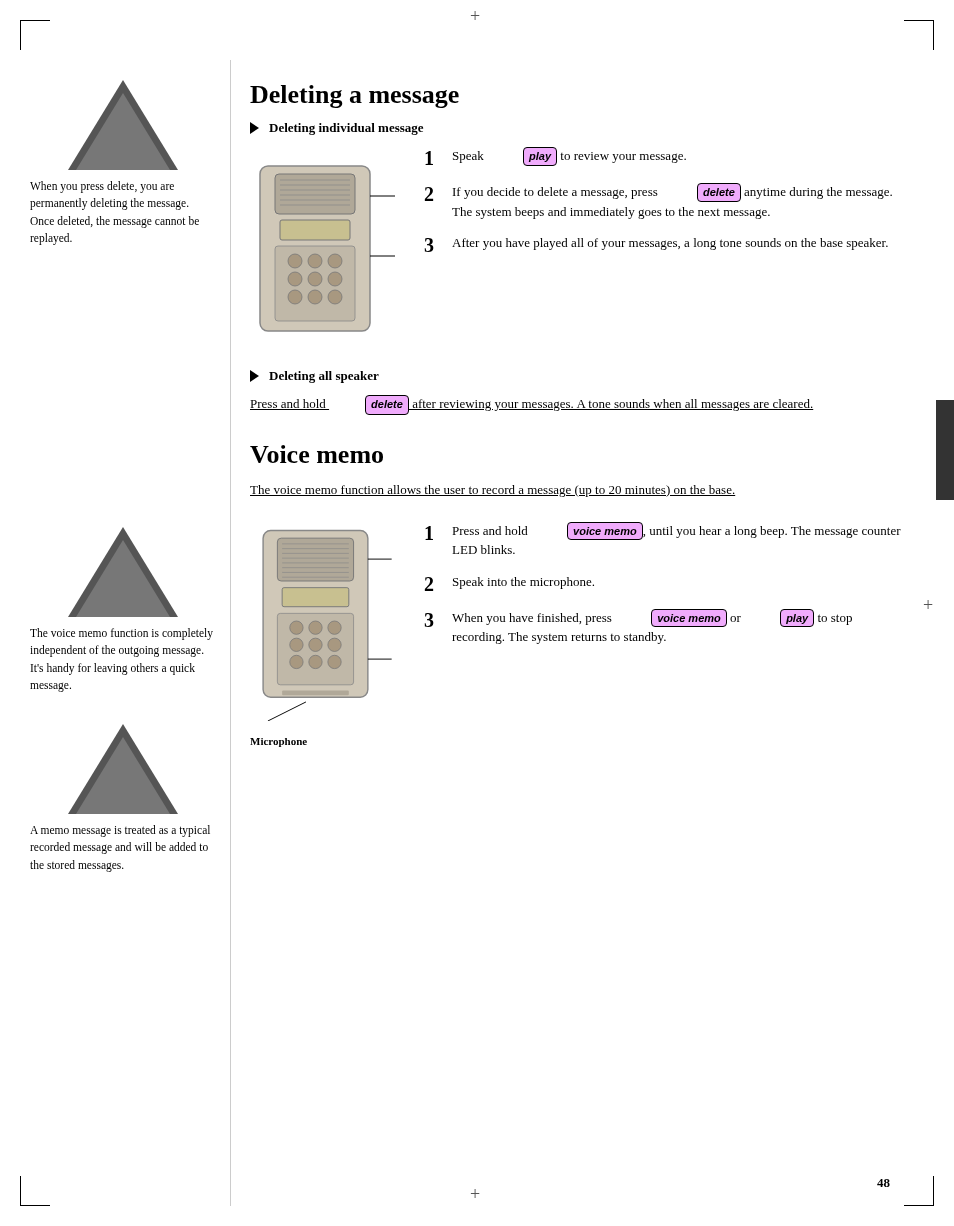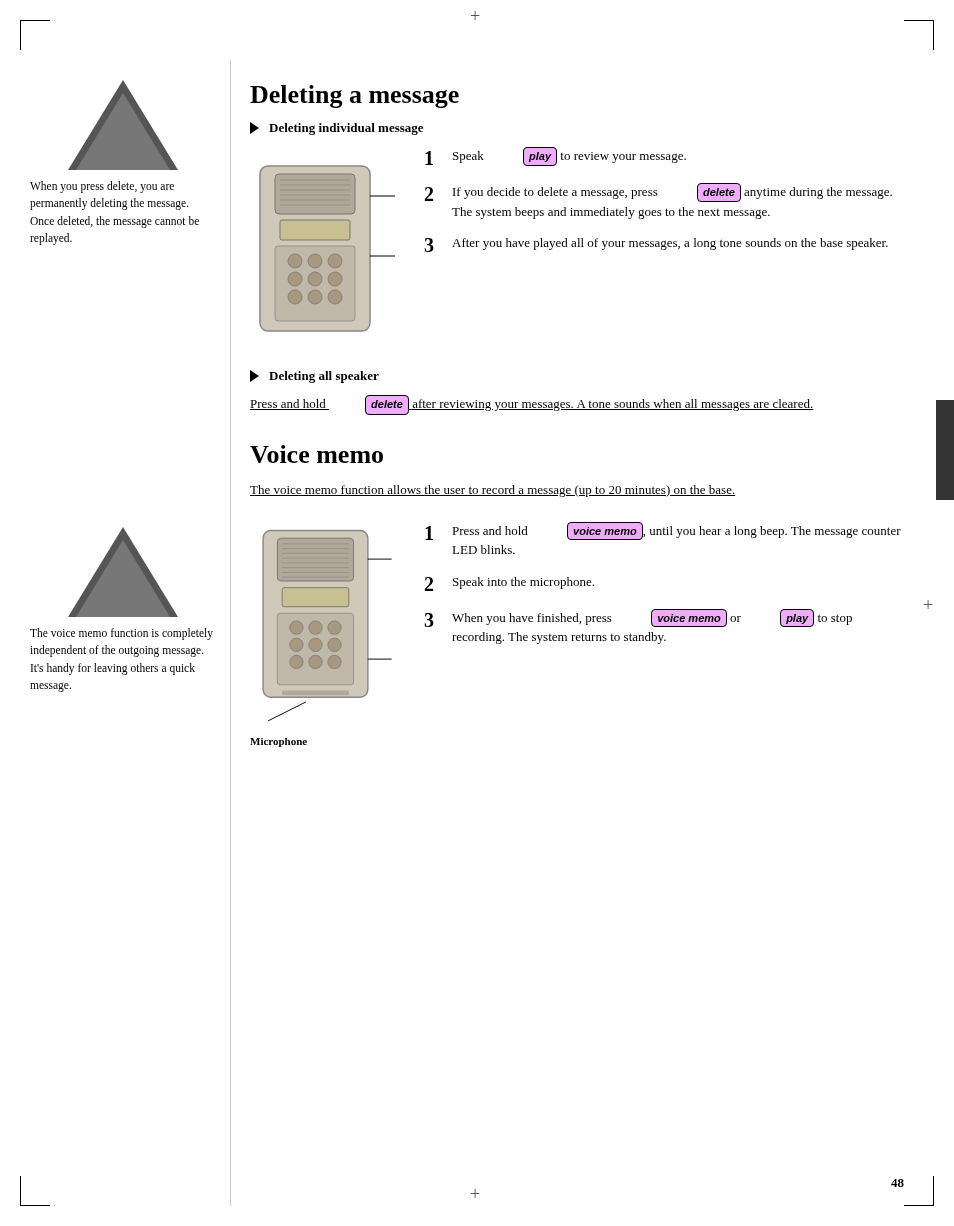--- a/index.html
+++ b/index.html
@@ -210,21 +210,21 @@
 
     
     .section-divider {
       margin: 25px 0 18px 0;
     }
 
     
     .page-number {
       position: absolute;
       bottom: 35px;
-      right: 50px;
+      right: 64px;
       font-size: 13px;
       font-weight: bold;
     }
 
     
     .right-accent {
       position: absolute;
       right: 0;
       top: 400px;
       width: 18px;
@@ -275,20 +275,29 @@
     <div class="note-box" style="margin-top: 280px;">
       <div style="position:relative; width:110px; margin:0 auto;">
         <div class="note-triangle">
           <div class="note-triangle-inner"></div>
           <span class="note-label">NOTE</span>
         </div>
       </div>
       <p class="note-text">The voice memo function is completely  independent of the outgoing message. It's handy for leaving others a quick message.</p>
     </div>
 
+    <div class="note-box" style="margin-top: 30px;">
+      <div style="position:relative; width:110px; margin:0 auto;">
+        <div class="note-triangle">
+          <div class="note-triangle-inner"></div>
+          <span class="note-label">NOTE</span>
+        </div>
+      </div>
+      <p class="note-text">A memo message is treated as a typical recorded message and will be added to the stored messages.</p>
+    </div>
 
   </div>
 
   <div class="main-content">
 
     <h1 class="section-title">Deleting a message</h1>
 
     <div class="subsection-title">
       <span class="triangle-bullet"></span>
       <strong>Deleting individual message</strong>

